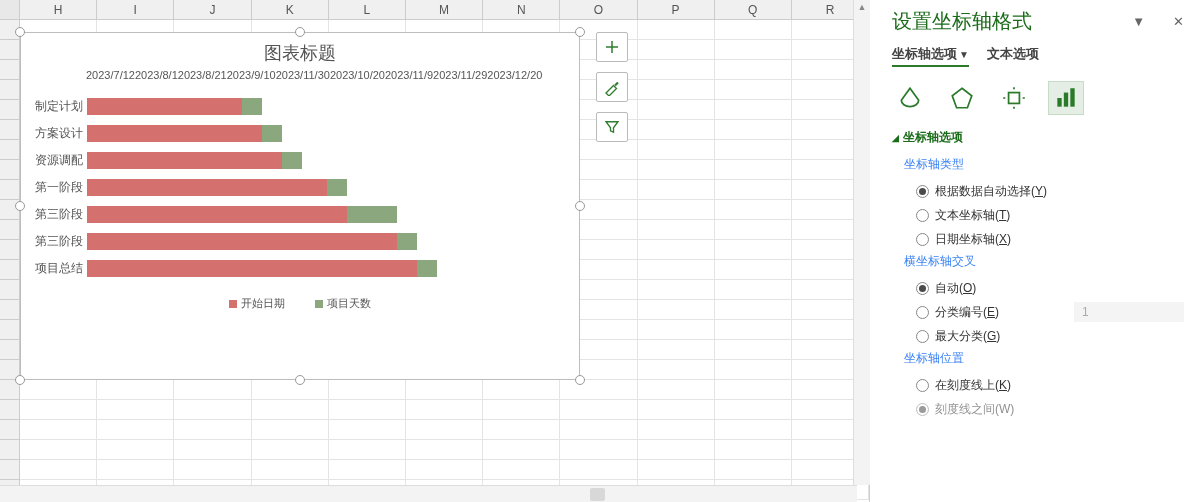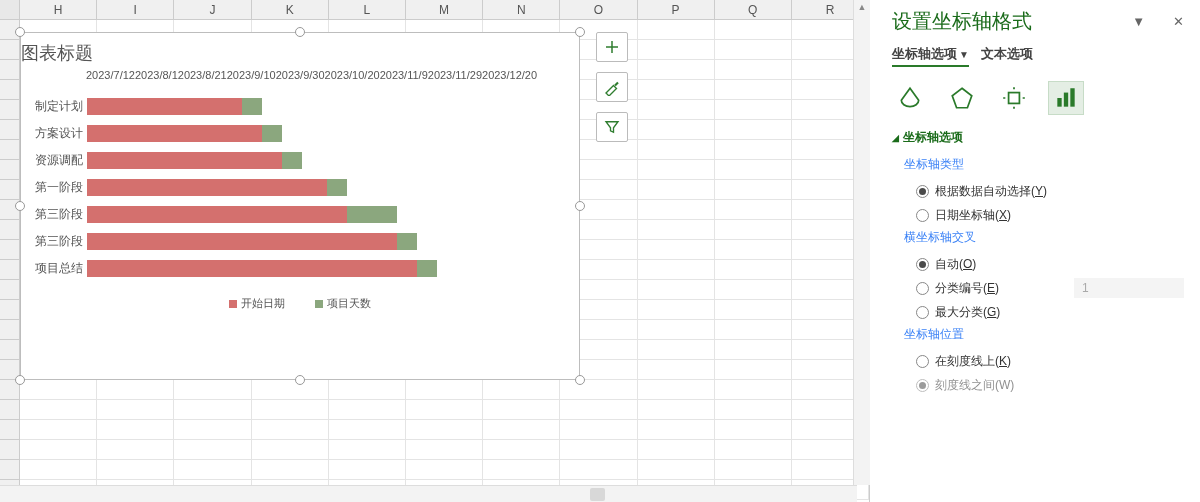--- a/index.html
+++ b/index.html
@@ -75,21 +75,21 @@
     width: 10px; height: 10px;
     background: #fff;
     border: 1px solid #999;
     border-radius: 50%;
   }
   .sh-tl { left:-6px; top:-6px; } .sh-tm { left:50%; margin-left:-5px; top:-6px; }
   .sh-tr { right:-6px; top:-6px; } .sh-ml { left:-6px; top:50%; margin-top:-5px; }
   .sh-mr { right:-6px; top:50%; margin-top:-5px; } .sh-bl { left:-6px; bottom:-6px; }
   .sh-bm { left:50%; margin-left:-5px; bottom:-6px; } .sh-br { right:-6px; bottom:-6px; }
   .chart-title {
-    text-align: left;
+    text-align: center;
     font-size: 18px;
     color: #555;
     padding: 8px 0 4px;
   }
   .x-axis-ticks {
     display: flex;
     padding: 0 70px 6px 65px;
     font-size: 11px;
     color: #555;
   }
@@ -209,21 +209,21 @@
     justify-content: space-between;
     color: #1a6b1a;
     font-size: 20px;
     padding: 2px 0 6px;
   }
   .panel-head-icons {
     display:flex; gap: 28px; align-items:center;
   }
   .panel-head-icons span{ color:#666; font-size:13px; cursor:pointer;}
   .panel-tabs {
-    display:flex; gap: 12px;
+    display:flex; gap: 18px;
     font-size: 13px;
     font-weight: bold;
     padding: 4px 0 10px;
     color:#444;
     text-align:right;
   }
   .panel-tabs .tab { cursor:pointer; }
   .tab.active { border-bottom: 2px solid #2a7a2a; padding-bottom:2px;}
   .tab .caret { font-size:10px; margin-left:2px;}
   .tool-icons {
@@ -647,21 +647,21 @@
     <div class="sel-handle sh-bl"></div>
     <div class="sel-handle sh-bm"></div>
     <div class="sel-handle sh-br"></div>
 
     <div class="chart-title">图表标题</div>
     <div class="x-axis-ticks" id="x-ticks">
         <div class="x-tick">2023/7/12</div>
         <div class="x-tick">2023/8/1</div>
         <div class="x-tick">2023/8/21</div>
         <div class="x-tick">2023/9/10</div>
-        <div class="x-tick">2023/9/30</div>
+        <div class="x-tick">2023/11/30</div>
         <div class="x-tick">2023/10/20</div>
         <div class="x-tick">2023/11/9</div>
         <div class="x-tick">2023/11/29</div>
         <div class="x-tick">2023/12/20</div>
       </div>
     <div class="plot" id="plot">
         <div class="bar-row">
           <div class="bar-label">制定计划</div>
           <div class="bar-track">
             <div class="bar-seg1" style="width: 155px;"></div>
@@ -784,20 +784,24 @@
 
   <div class="section-header"><span class="tri">◢</span><span>坐标轴选项</span></div>
 
   <div class="field-label">坐标轴类型</div>
   <div class="radio-row">
     <span class="radio checked"></span>
     <span>根据数据自动选择(<span class="underline">Y</span>)</span>
   </div>
   <div class="radio-row">
     <span class="radio"></span>
+    <span>文本坐标轴(<span class="underline">T</span>)</span>
+  </div>
+  <div class="radio-row">
+    <span class="radio"></span>
     <span>日期坐标轴(<span class="underline">X</span>)</span>
   </div>
 
   <div class="field-label">横坐标轴交叉</div>
   <div class="radio-row">
     <span class="radio checked"></span>
     <span>自动(<span class="underline">O</span>)</span>
   </div>
   <div class="radio-row">
     <span class="radio"></span>

